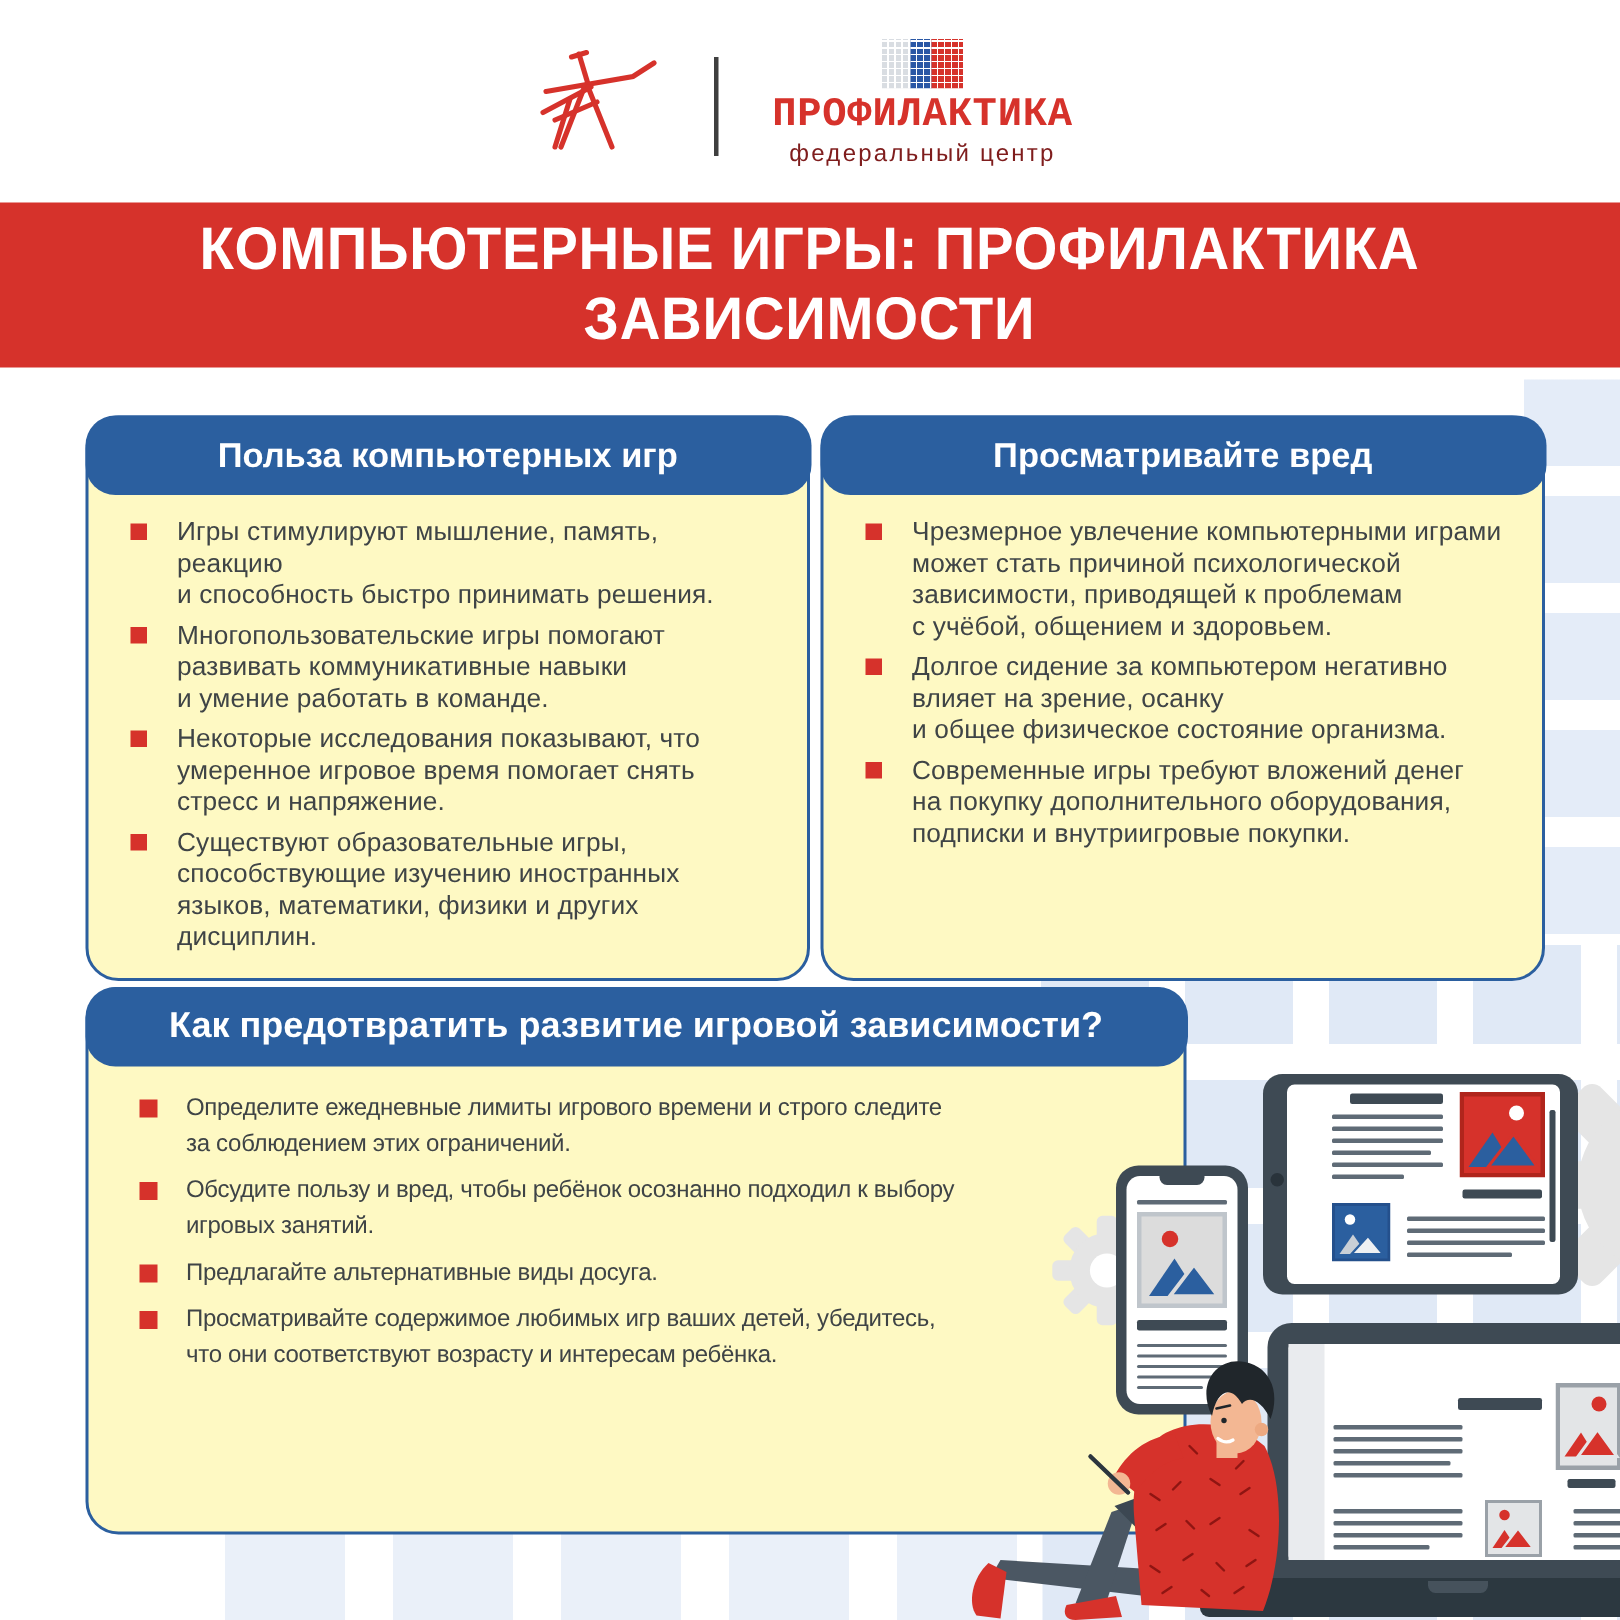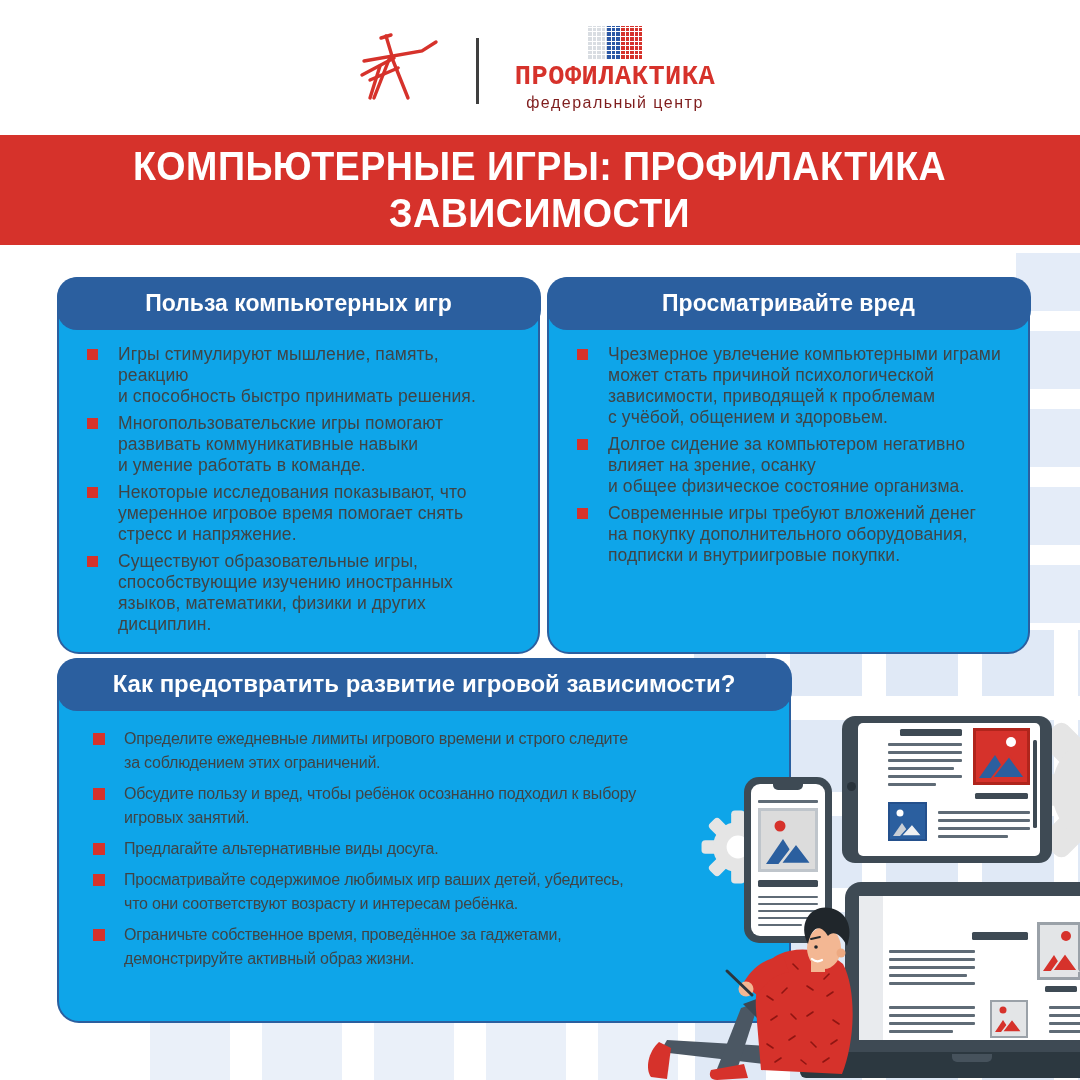--- a/index.html
+++ b/index.html
@@ -31,21 +31,21 @@
   .logo-subtitle{position:absolute;left:495px;top:94px;width:240px;text-align:center;
     color:#7f1d1d;font-size:16px;letter-spacing:1.5px;}
 
   
   .banner{position:absolute;left:0;top:135px;width:1080px;height:110px;background:#d6322b;
     display:flex;align-items:center;justify-content:center;}
   .banner h1{margin:0;color:#fff;text-align:center;font-size:40px;font-weight:800;
     line-height:1.18;letter-spacing:.5px;transform:scaleX(.94);white-space:pre-line;}
 
   
-  .card{position:absolute;background:#0ea5e9;border:2.5px solid #2b5f9f;border-radius:22px;z-index:3;}
+  .card{position:absolute;background:#fef9c3;border:2.5px solid #2b5f9f;border-radius:22px;z-index:3;}
   .card-head{height:53px;margin:-2.5px -2.5px 0 -2.5px;background:#2b5f9f;border-radius:20px;
     display:flex;align-items:center;justify-content:center;color:#fff;font-weight:700;font-size:23px;}
   .card-body{padding:14px 26px 0 28px;color:#3f4446;font-size:17.5px;line-height:21px;letter-spacing:.1px;}
   .card--benefits{left:57px;top:277px;width:479px;height:373px;}
   .card--harm{left:547px;top:277px;width:479px;height:373px;}
   .card--wide{left:57px;top:658px;width:730px;height:361px;}
   .card--wide .card-head{font-size:24px;}
   .card--wide .card-body{padding:16px 30px 0 34px;font-size:16px;line-height:24px;letter-spacing:-.2px;}
   .item{position:relative;padding-left:31px;margin-bottom:6px;}
   .card--wide .item{margin-bottom:7px;}
@@ -146,22 +146,20 @@
   <div class="card card--wide">
     <div class="card-head">Как предотвратить развитие игровой зависимости?</div>
     <div class="card-body">
       <div class="item"><span class="sq"></span><span class="item-text">Определите ежедневные лимиты игрового времени и строго следите
 за соблюдением этих ограничений.</span></div>
       <div class="item"><span class="sq"></span><span class="item-text">Обсудите пользу и вред, чтобы ребёнок осознанно подходил к выбору
 игровых занятий.</span></div>
       <div class="item"><span class="sq"></span><span class="item-text">Предлагайте альтернативные виды досуга.</span></div>
       <div class="item"><span class="sq"></span><span class="item-text">Просматривайте содержимое любимых игр ваших детей, убедитесь,
 что они соответствуют возрасту и интересам ребёнка.</span></div>
-      <div class="item"><span class="sq"></span><span class="item-text">Ограничьте собственное время, проведённое за гаджетами,
-демонстрируйте активный образ жизни.</span></div>
     </div>
   </div>
 
   <svg class="gear" style="left:700px;top:809px;width:76px;height:76px;" viewBox="-50 -50 100 100">
     <g fill="#e5e5e5">
       <rect x="-9" y="-48" width="18" height="26" rx="5"></rect>
         <rect x="-9" y="-48" width="18" height="26" rx="5" transform="rotate(45)"></rect>
       <rect x="-9" y="-48" width="18" height="26" rx="5" transform="rotate(90)"></rect>
         <rect x="-9" y="-48" width="18" height="26" rx="5" transform="rotate(135)"></rect>
       <rect x="-9" y="-48" width="18" height="26" rx="5" transform="rotate(180)"></rect>

